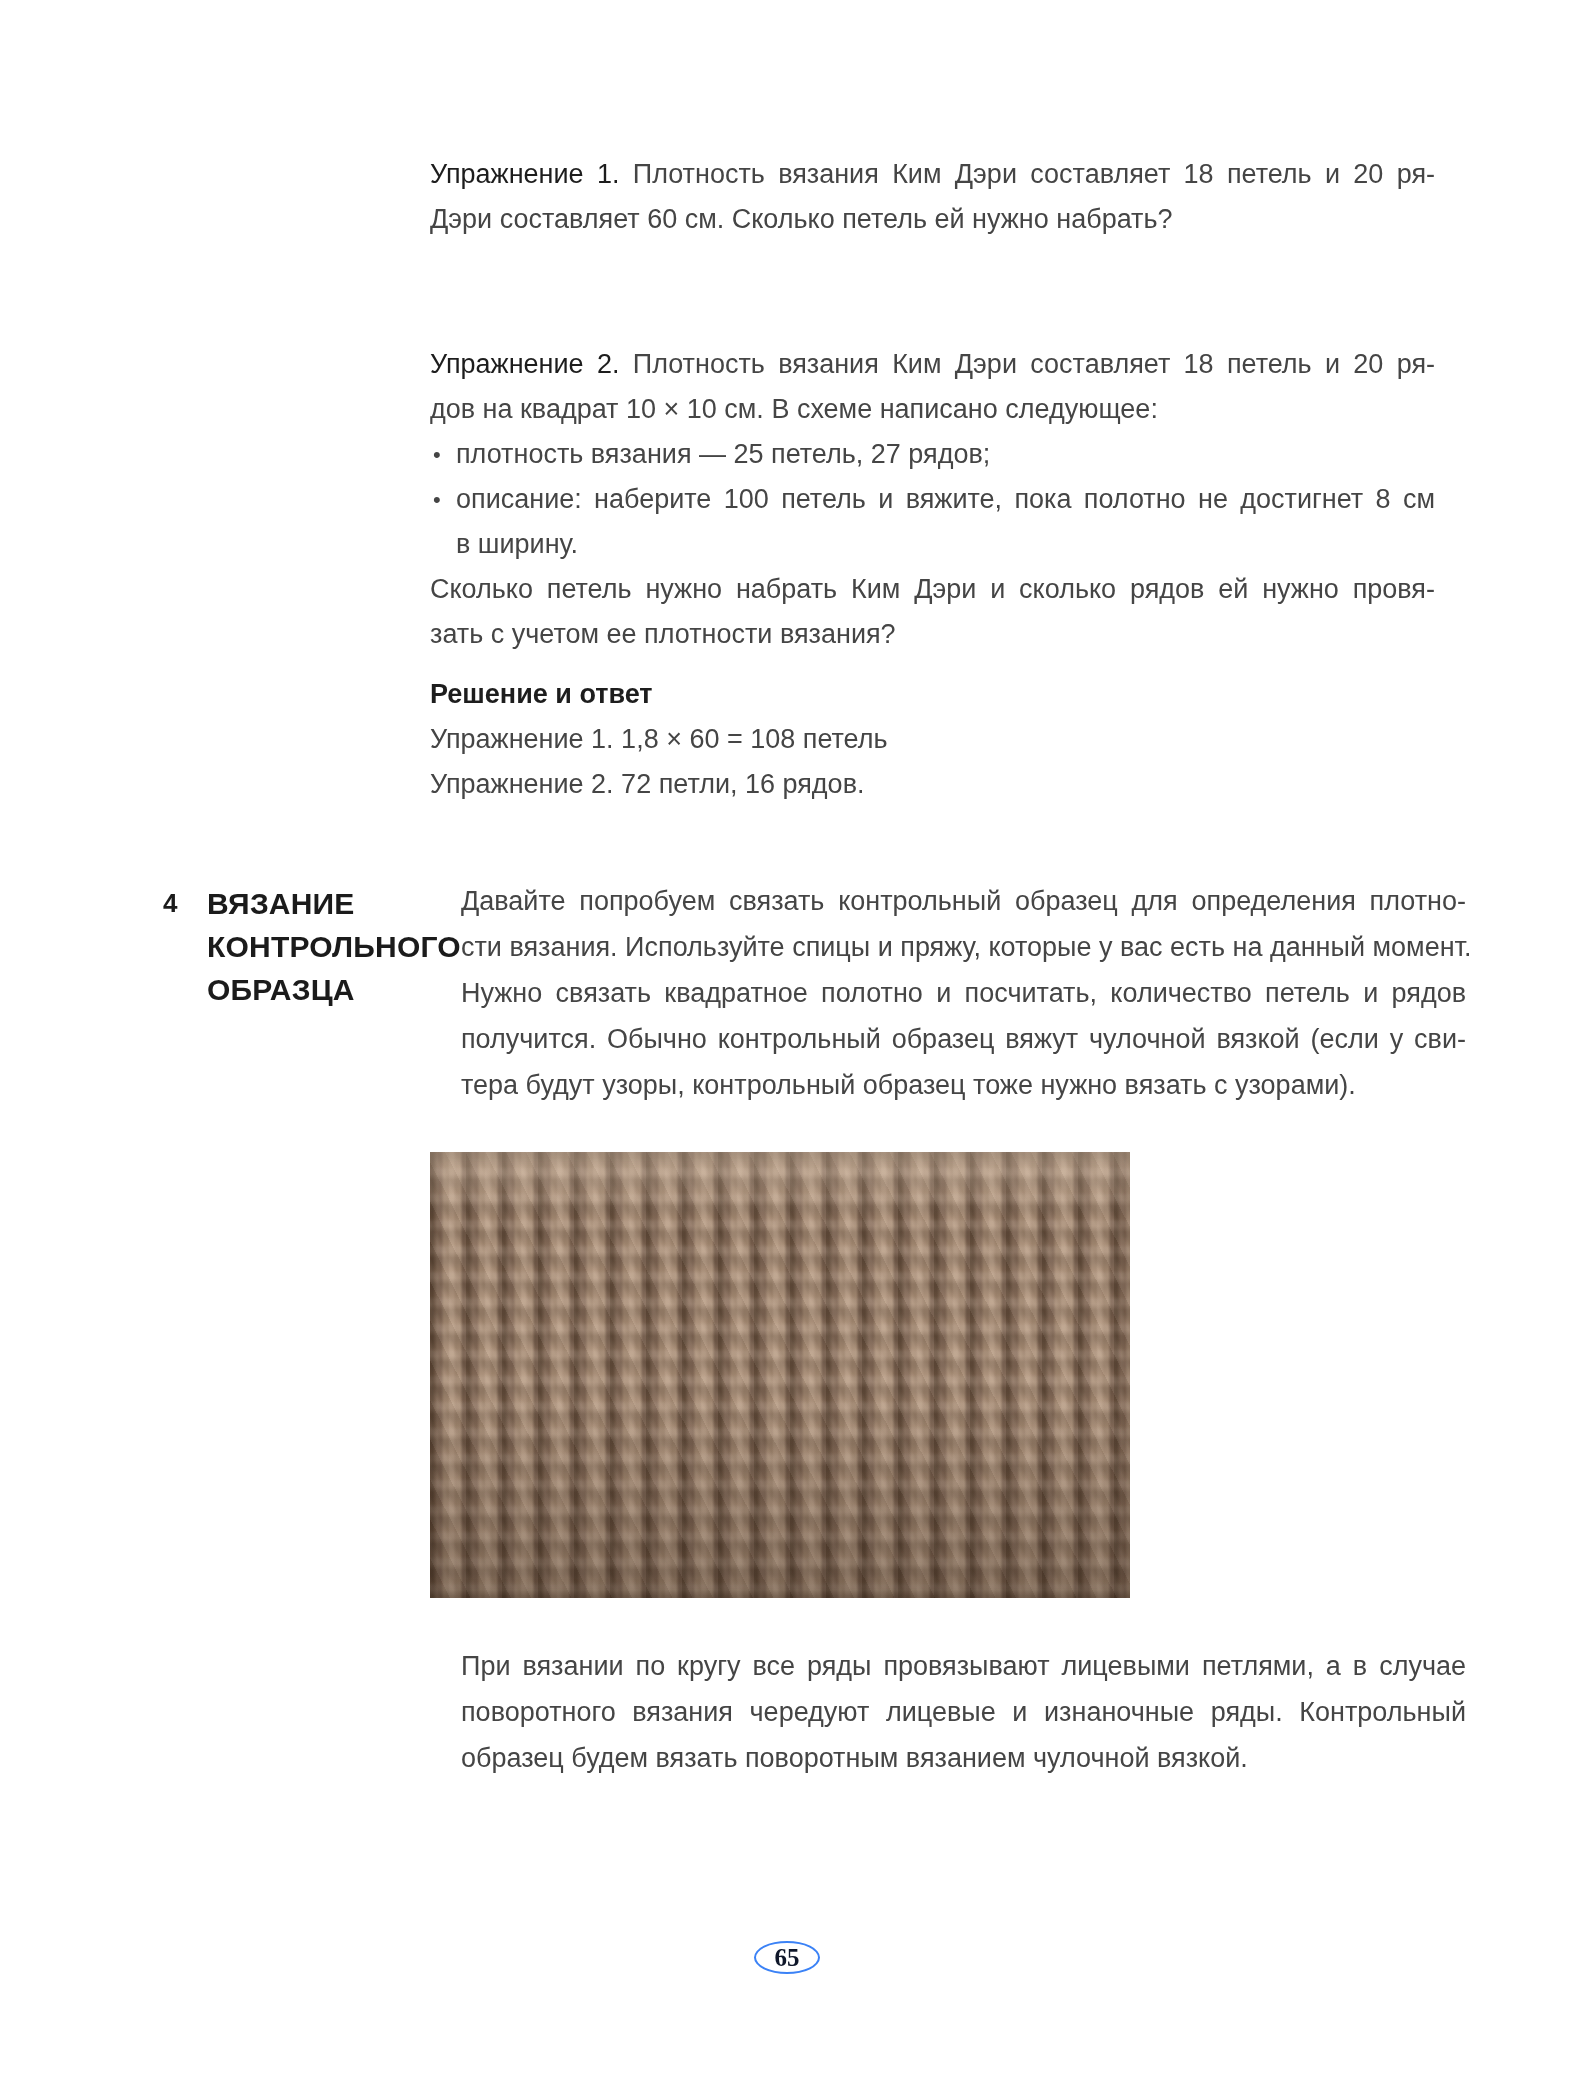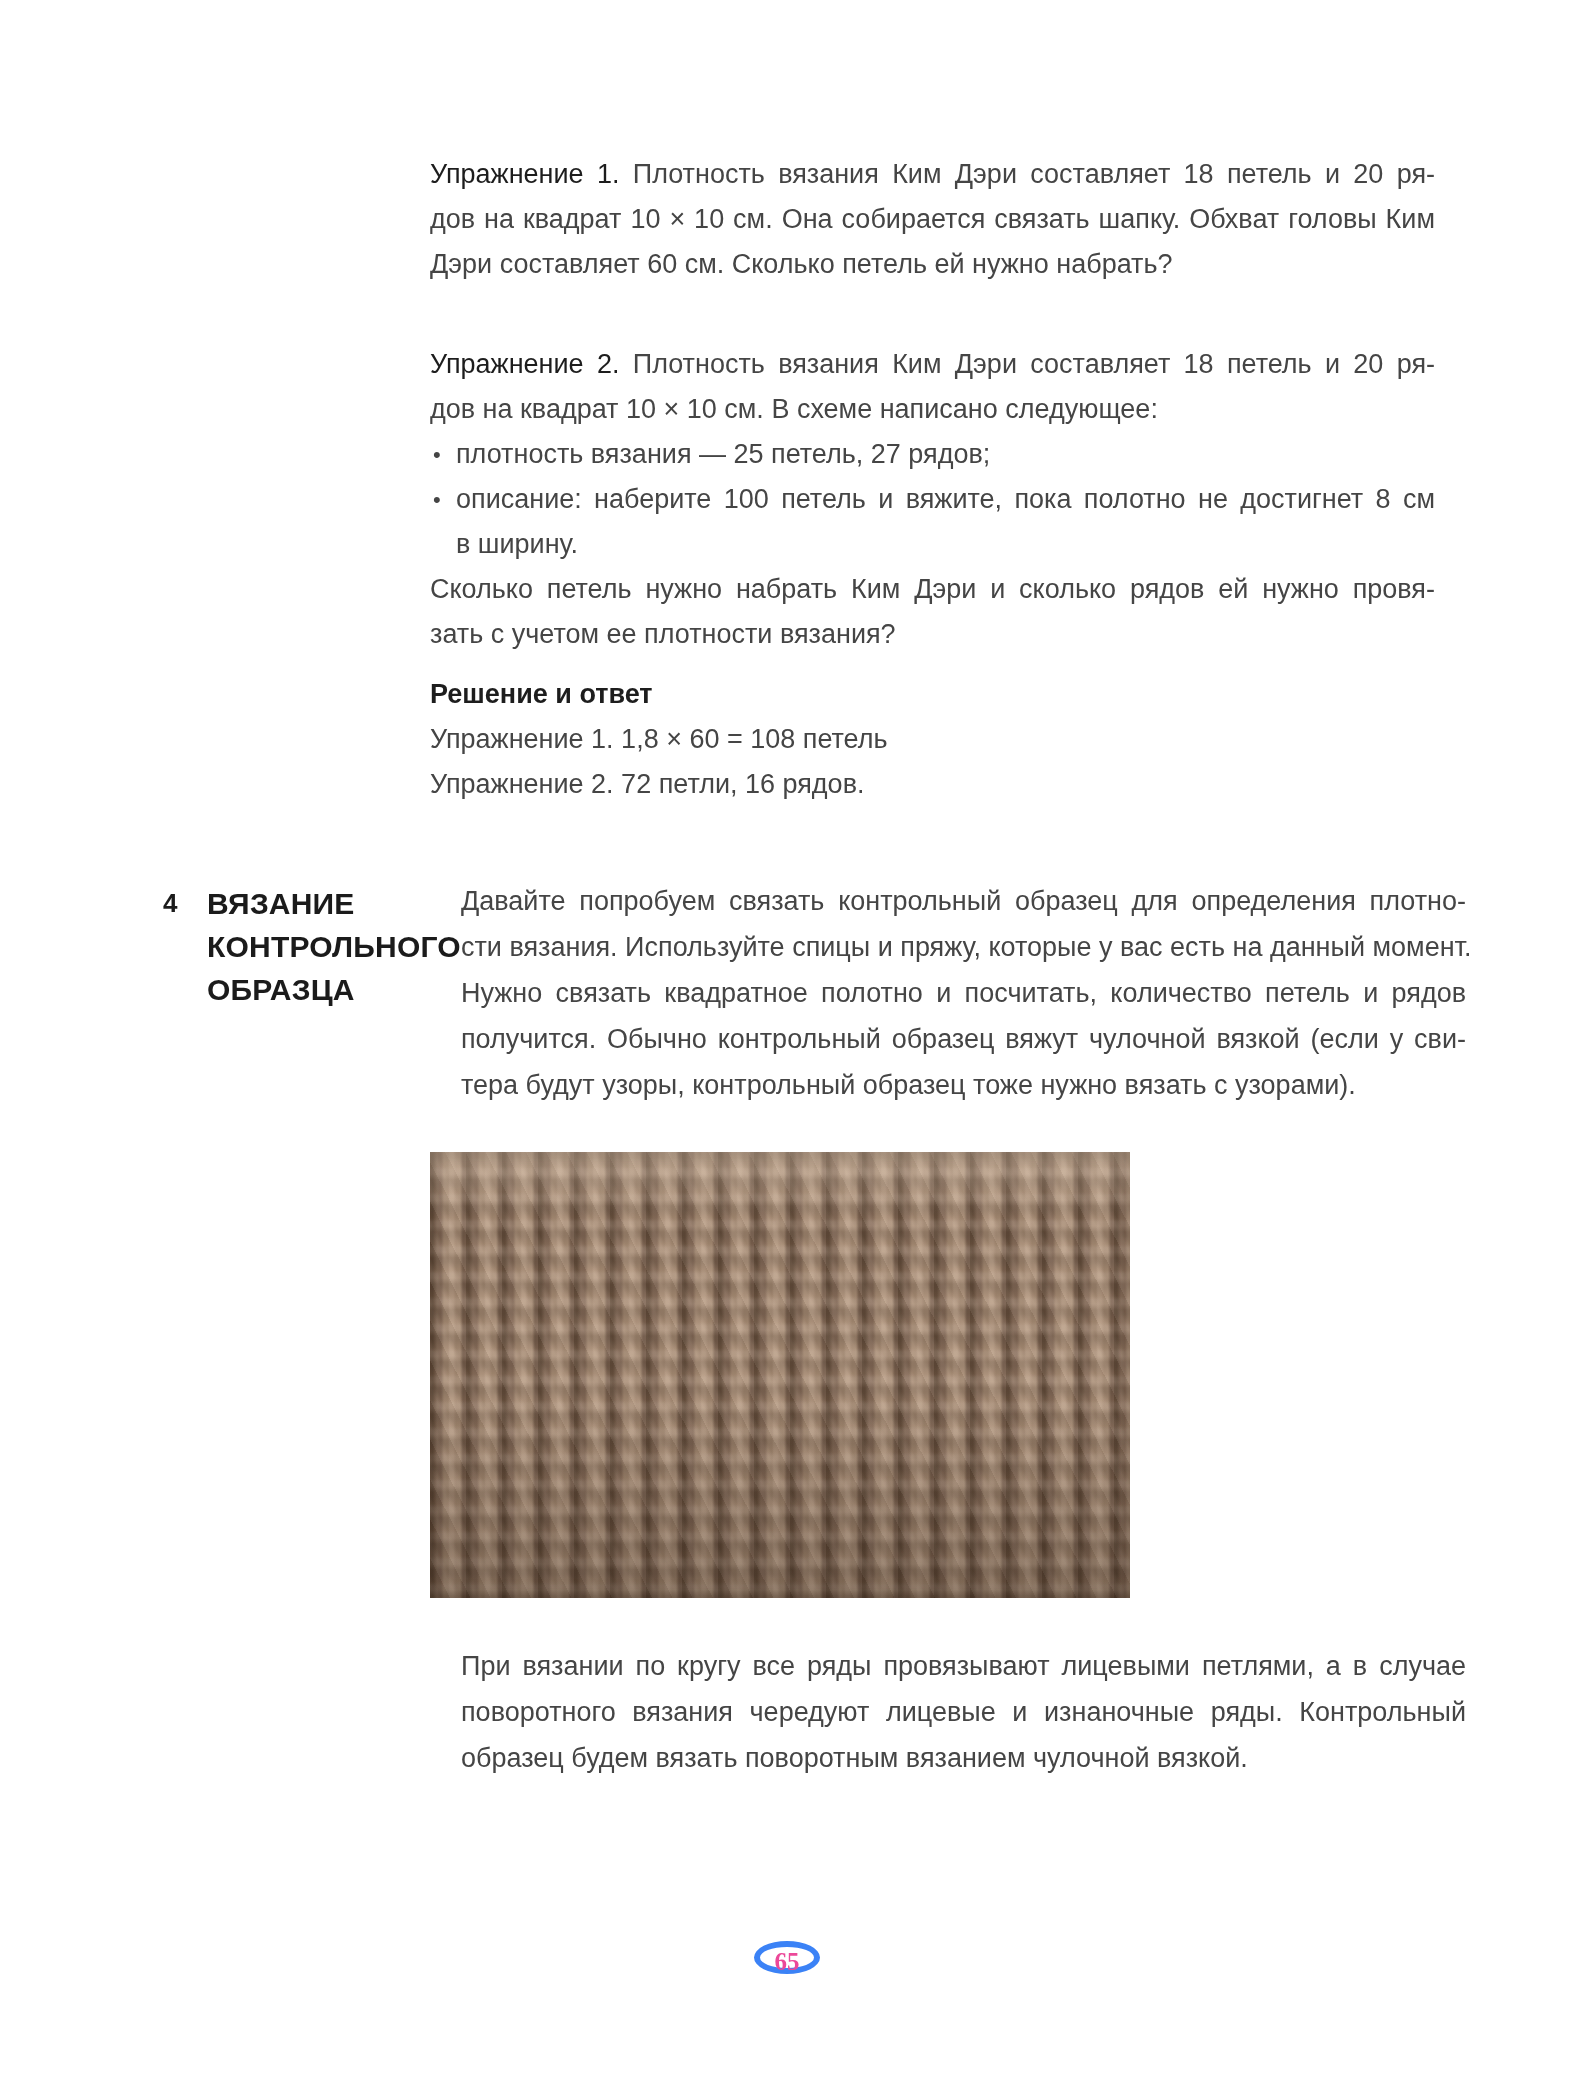--- a/index.html
+++ b/index.html
@@ -34,35 +34,34 @@
     background:
       linear-gradient(180deg, rgba(226,206,185,0.38) 0%, rgba(226,206,185,0) 14%, rgba(0,0,0,0) 55%, rgba(28,17,9,0.25) 100%),
       repeating-linear-gradient(0deg, rgba(0,0,0,0.10) 0px 2px, rgba(255,255,255,0.07) 8px 12px, rgba(0,0,0,0.02) 16px, rgba(0,0,0,0.10) 24px 26px),
       repeating-linear-gradient(63deg, rgba(255,255,255,0.06) 0px 6px, rgba(0,0,0,0.06) 11px 18px),
       repeating-linear-gradient(90deg, #6a523f 0px 3px, #8a6f5b 7px 11px, #a98d75 14px 18px, #b79b83 20px 23px, #a98d75 26px 30px, #7d6350 33px 36px),
       #8d7260;
     box-shadow: inset 0 0 18px rgba(40,25,12,0.25);
   }
   .page-num {
     position:absolute; left:754px; top:1941px; width:66px; height:33px;
-    border:6px solid #3b82f6; border-radius:50%;
+    border:2px solid #3b82f6; border-radius:50%;
     box-sizing:border-box;
     text-align:center; line-height:29px;
     font-family:"Liberation Serif","DejaVu Serif",serif;
-    font-size:25px; font-weight:bold; color:#ec4899;
+    font-size:25px; font-weight:bold; color:#0f172a;
   }
 </style>
 </head>
 <body>
 
 <div class="page">
 
   <section class="block" style="top:152px;">
     <div class="ln jl"><b class="lead">Упражнение 1.</b> <span>Плотность вязания Ким Дэри составляет 18 петель и 20 ря-</span></div>
-    <div class="ln jl">дов на квадрат 10 × 10 см. Она собирается связать шапку. Обхват головы Ким</div>
     <div class="ln">Дэри составляет 60 см. Сколько петель ей нужно набрать?</div>
   </section>
 
   <section class="block" style="top:342px;">
     <div class="ln jl"><b class="lead">Упражнение 2.</b> <span>Плотность вязания Ким Дэри составляет 18 петель и 20 ря-</span></div>
     <div class="ln">дов на квадрат 10 × 10 см. В схеме написано следующее:</div>
     <div class="ln bullet"><span class="bm">•</span><span>плотность вязания — 25 петель, 27 рядов;</span></div>
     <div class="ln bullet jl"><span class="bm">•</span><span>описание: наберите 100 петель и вяжите, пока полотно не достигнет 8 см</span></div>
     <div class="ln cont">в ширину.</div>
     <div class="ln jl">Сколько петель нужно набрать Ким Дэри и сколько рядов ей нужно провя-</div>

